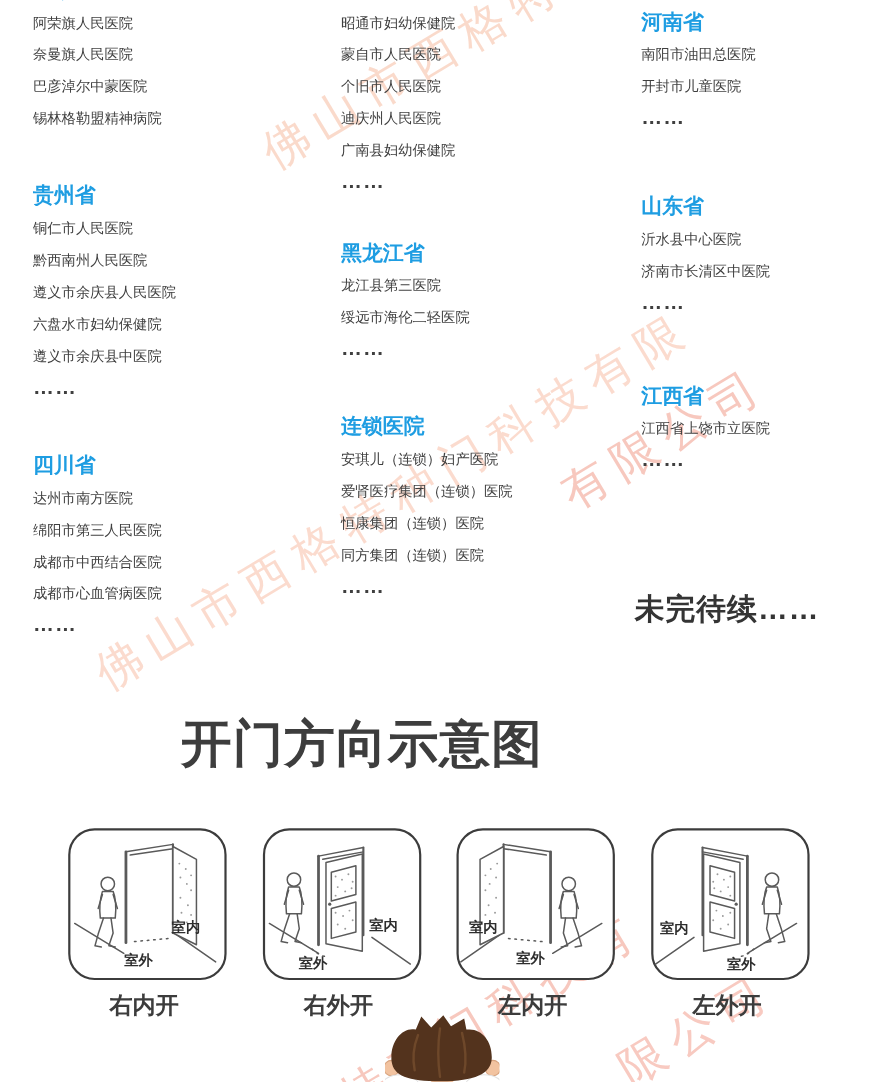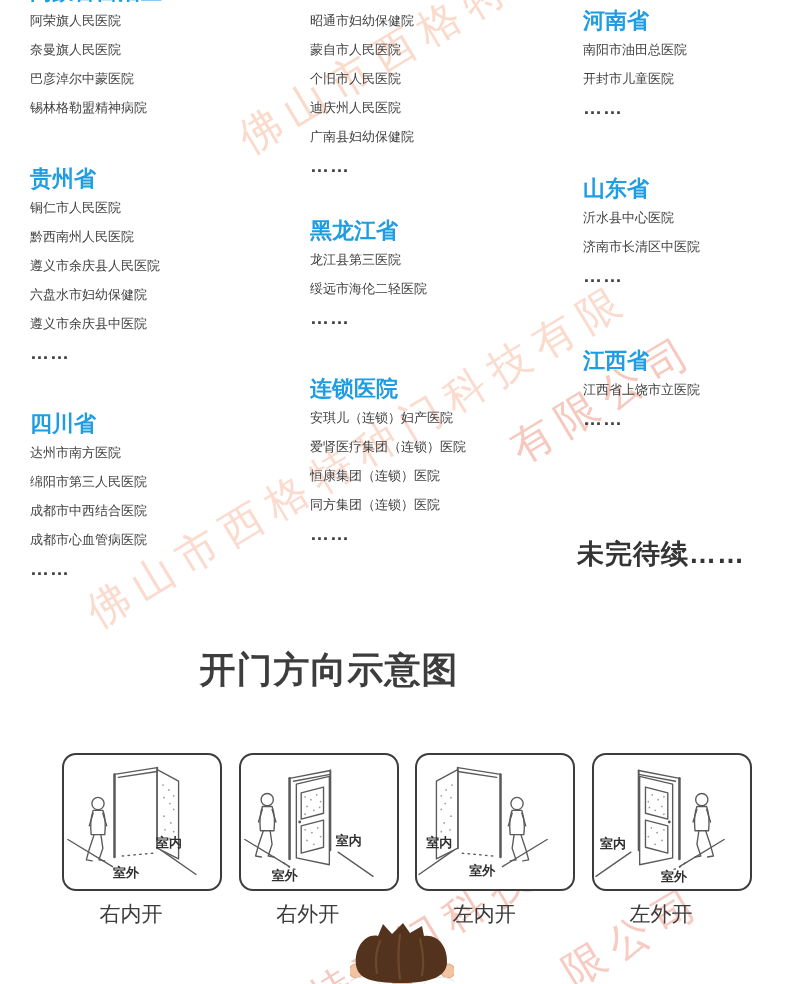--- a/index.html
+++ b/index.html
@@ -22,60 +22,60 @@
   .hospitals{position:absolute; inset:0; z-index:1;}
   .hcol{position:absolute; top:6px;}
   #col1{left:30px;  width:265px; top:0;}
   #col2{left:310px; width:265px;}
   #col3{left:583px; width:205px;}
   .group + .group{margin-top:42px;}
   #col2 .group:nth-child(2){margin-top:36px;}
   #col3 .group:nth-child(2){margin-top:52px;}
   #col3 .group:nth-child(3){margin-top:56px;}
   .group.clipped{margin-top:-23px;}
-  .province{color:#1E9DE2; font-weight:700; font-size:22px; line-height:29px;}
+  .province{color:#1E9DE2; font-weight:700; font-size:19px; line-height:29px;}
   .hospital{font-size:13px; line-height:29px; color:#3f3f3f;}
   .more{font-size:19px; line-height:29px; font-weight:700; color:#3f3f3f; letter-spacing:1px;}
   
   .tbc{
     position:absolute; left:577px; top:536px; z-index:1;
     font-size:27px; font-weight:700; color:#343434; letter-spacing:1px;
   }
   
   .diagram-title{
     position:absolute; left:0; top:646px; width:658px; text-align:center; z-index:1;
-    font-size:36px; font-weight:700; color:#3d3d3d; letter-spacing:1px;
+    font-size:46px; font-weight:700; color:#3d3d3d; letter-spacing:1px;
   }
   .panels{
     position:absolute; left:62px; top:753px; width:668px; z-index:1;
     display:flex; justify-content:space-between;
   }
   .panel-wrap{width:138px;}
   .panel{
-    position:relative; box-sizing:border-box; width:160px; height:138px;
-    border:2px solid #3c3c3c; border-radius:14px; background:#fff;
+    position:relative; box-sizing:border-box; width:144px; height:138px;
+    border:2px solid #3c3c3c; border-radius:24px; background:#fff;
   }
   .panel svg{position:absolute; left:0; top:0; width:134px; height:134px;}
   .art *{stroke:#5a5a5a; stroke-width:1.4; fill:none; stroke-linecap:round; stroke-linejoin:round;}
   .art .thick{stroke-width:2.6;}
   .art .med{stroke-width:2;}
   .art .fillw{fill:#fff;}
   .art .dot{fill:#9a9a9a; stroke:none;}
   .art .dash{stroke-dasharray:1.5 4.5;}
   .art .knob{fill:#5a5a5a; stroke:none;}
   .lbl{position:absolute; font-size:13px; font-weight:700; color:#2e2e2e; z-index:2; white-space:nowrap;}
   .right-in  .indoor{left:92px; top:79px;}
   .right-in  .outdoor{left:49px; top:109px;}
   .right-out .indoor{left:95px; top:77px;}
   .right-out .outdoor{left:31px; top:112px;}
   .left-in   .indoor{left:9px;  top:79px;}
   .left-in   .outdoor{left:52px; top:107px;}
   .left-out  .indoor{left:6px;  top:80px;}
   .left-out  .outdoor{left:67px; top:113px;}
-  .caption{margin-top:9px; text-align:center; font-size:21px; color:#3c3c3c;}
+  .caption{margin-top:9px; text-align:center; font-size:21px; color:#3c3c3c;font-weight:bold;}
   
   .mascot{position:absolute; left:350px; top:921px; width:104px; height:63px; z-index:2;}
 </style>
 </head>
 <body>
 
 <div class="page">
 
   <div class="watermark-layer" id="wm-layer">
       <div class="wm wm1">佛山市西格特种门</div>

